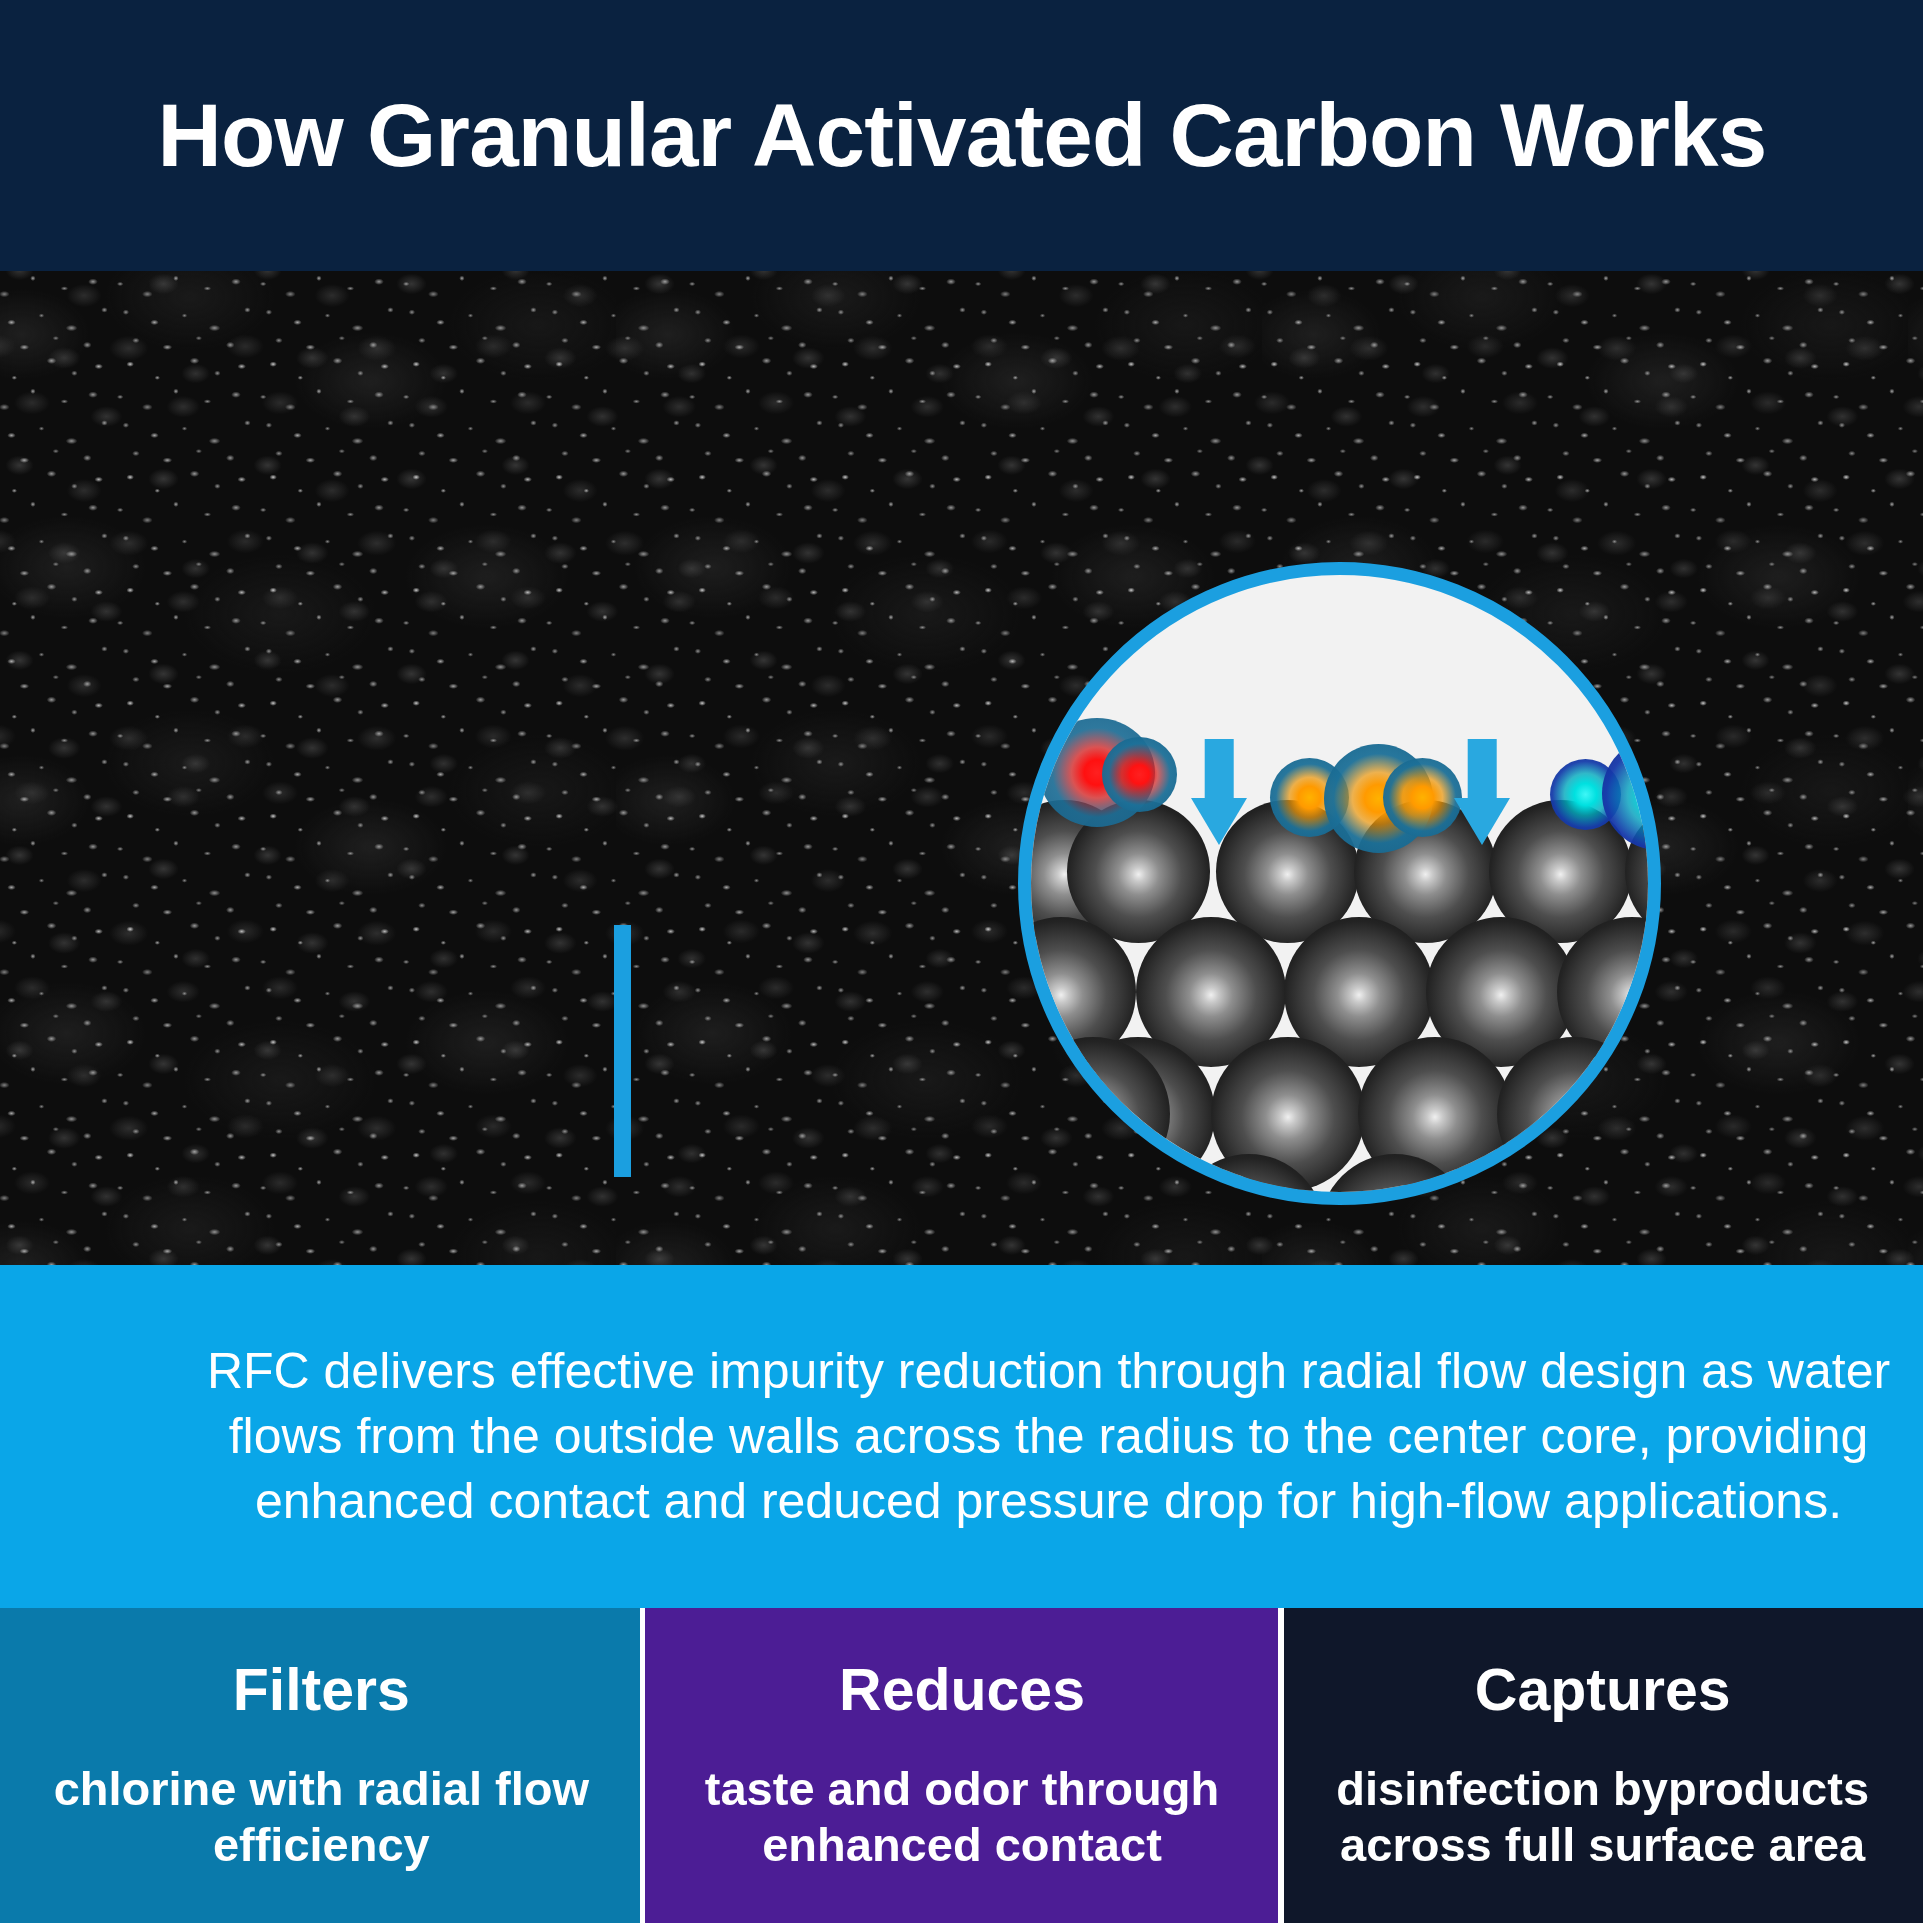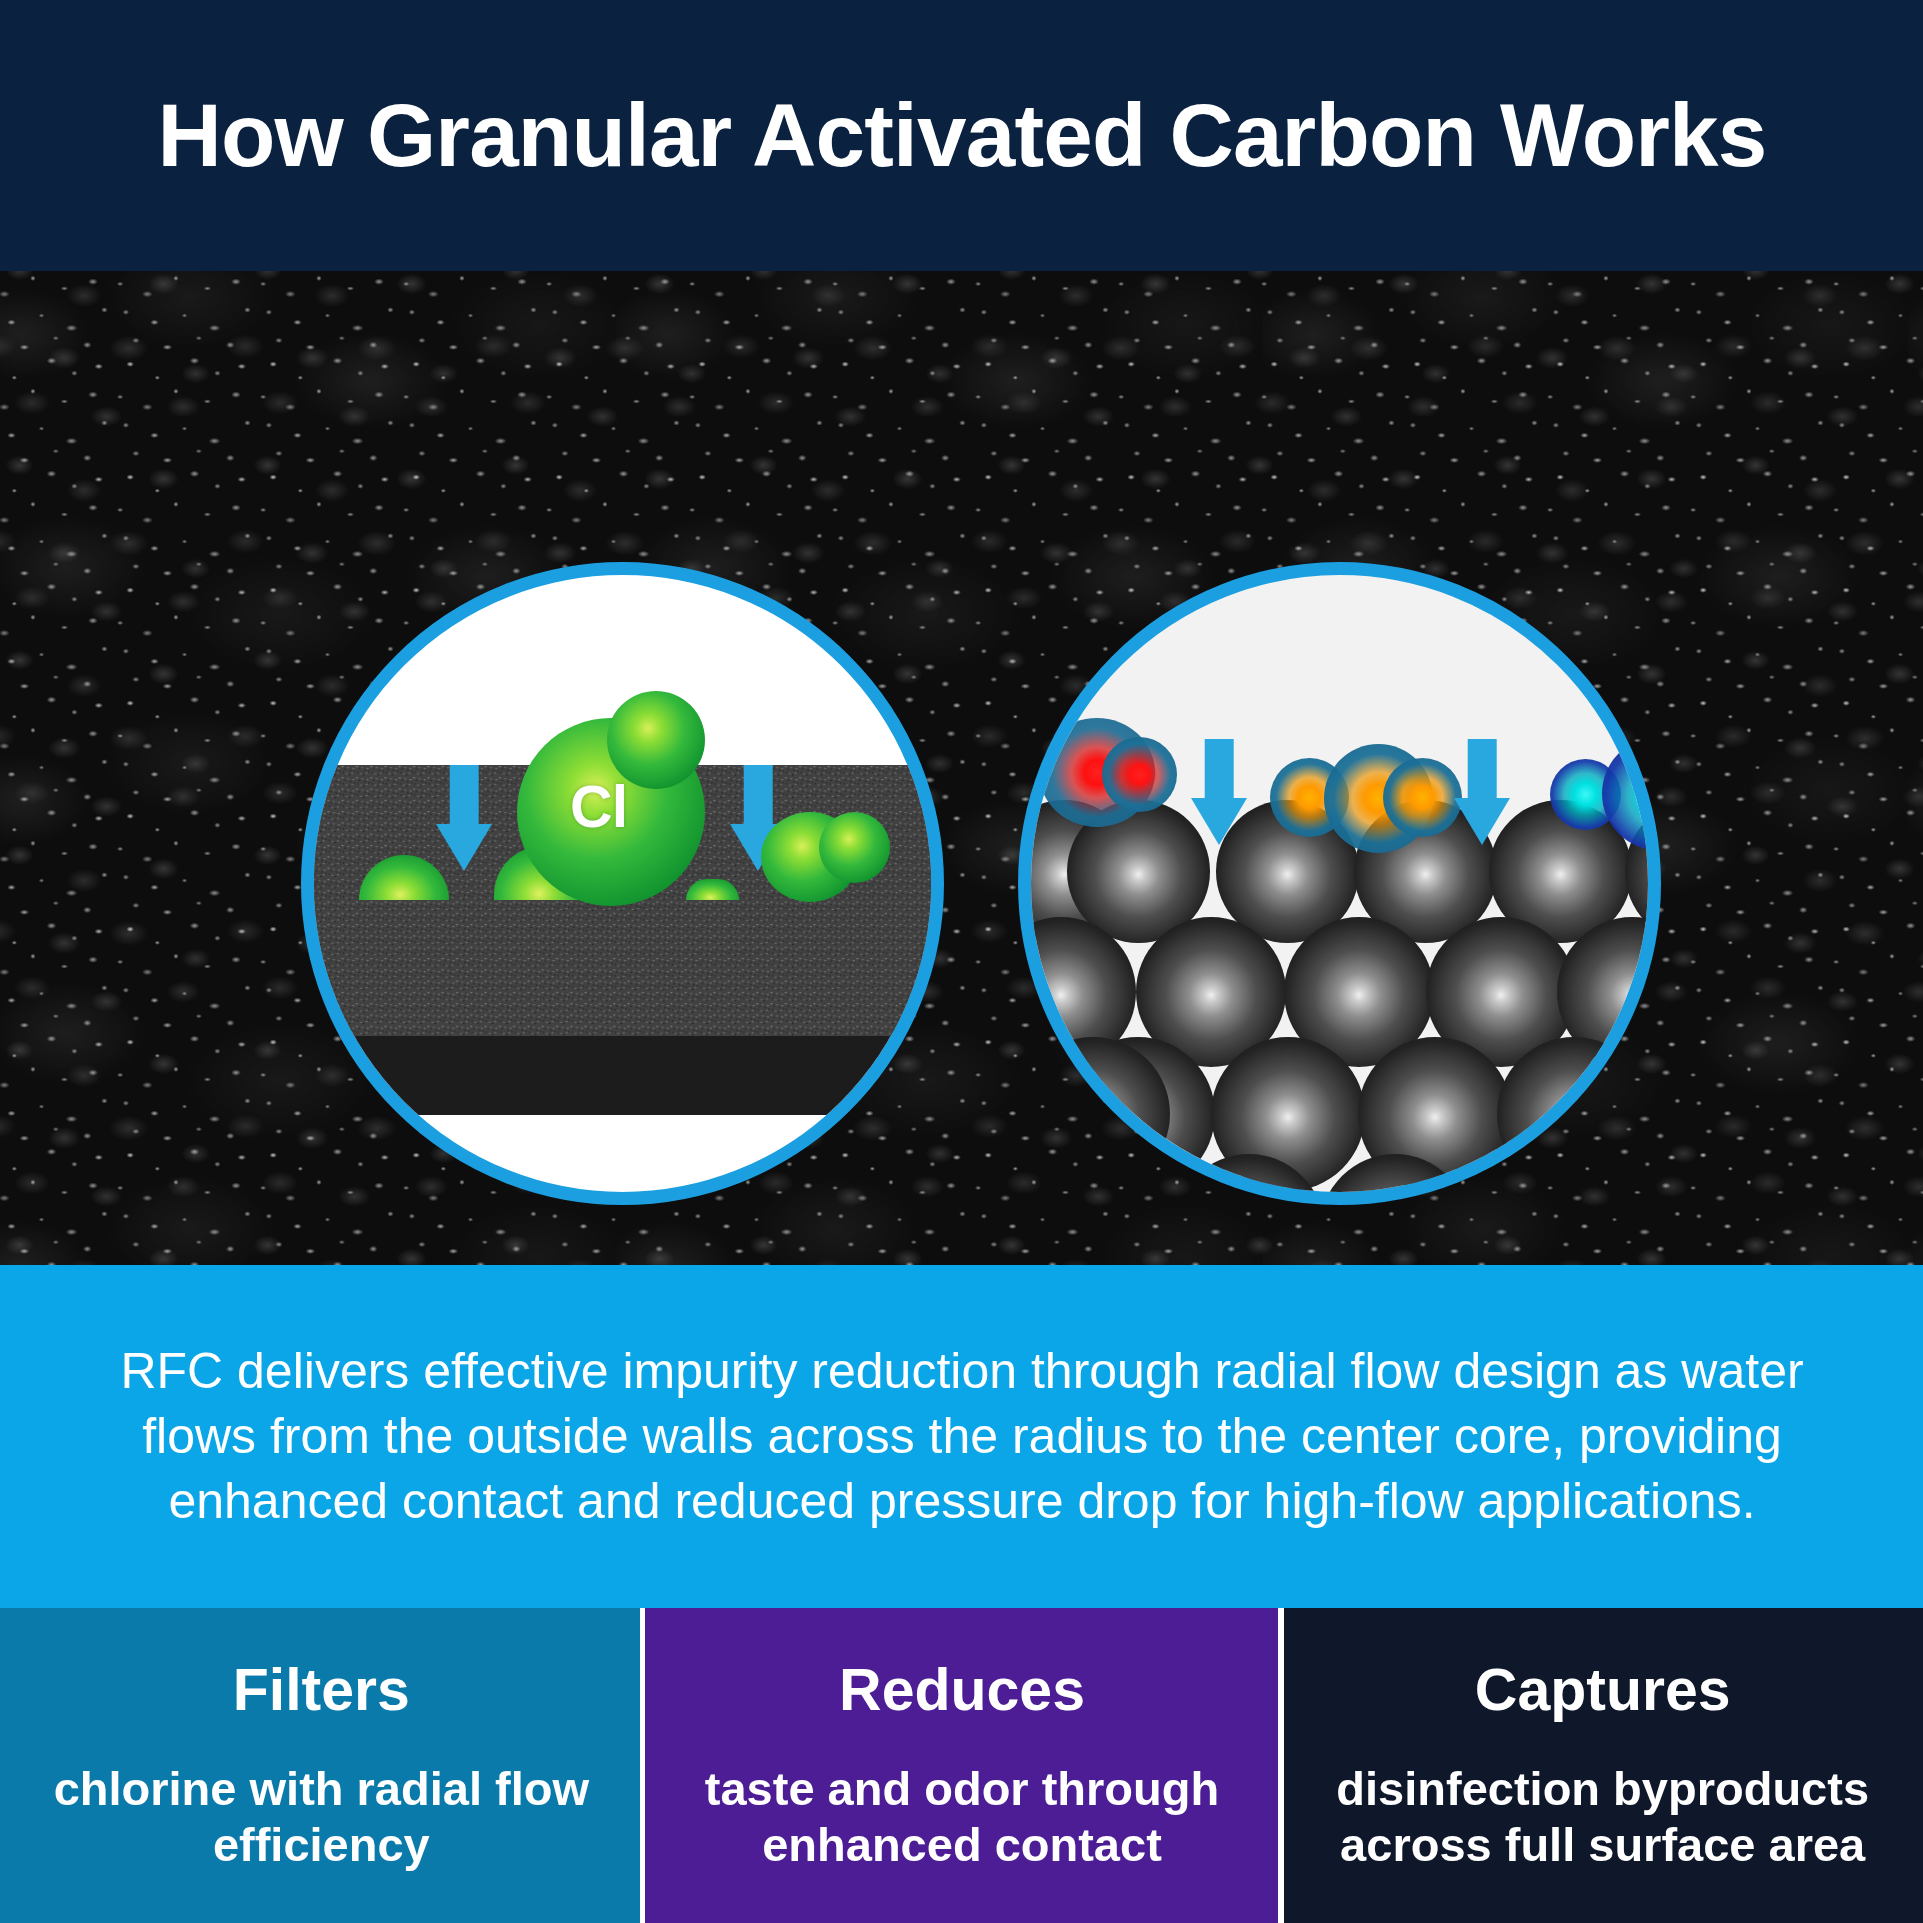--- a/index.html
+++ b/index.html
@@ -179,21 +179,21 @@
   }
   .contaminant {
     position: absolute; border-radius: 50%;
   }
 
   
   #description {
     position: absolute; left: 0; top: 1265px;
     width: 1924px; height: 343px;
     background: #0aa6e8;
-    display: flex; align-items: center; justify-content: center;
+    display: flex; align-items: center; justify-content: flex-end;
   }
   #description-text {
     color: #ffffff;
     font-size: 50px;
     line-height: 1.30;
     text-align: center;
     width: 1751px;
     font-weight: normal;
   }
 
@@ -237,44 +237,20 @@
   <div id="header">
     <div id="header-title">How Granular Activated Carbon Works</div>
   </div>
 
   <div id="hero">
     <div id="hero-texture"></div>
 
     <div class="stem" style="left:614px; top:654px; height:252px;"></div>
     <div class="stem" style="left:1332px; top:654px; height:252px;"></div>
 
-    <div id="callout-left" class="callout">
-
-      <div class="carbon-slab" id="slab-top"></div>
-      <div class="carbon-slab" id="slab-bottom"></div>
-
-      <div class="arrow-down" style="left:150px; top:190px;">
-        <div class="shaft" style="width:28.6px; height:59px;"></div>
-        <div class="head" style="top:59px; border-left-width:28.6px; border-right-width:28.6px; border-top-width:47px;"></div>
-      </div>
-      <div class="arrow-down" style="left:444px; top:190px;">
-        <div class="shaft" style="width:28.6px; height:59px;"></div>
-        <div class="head" style="top:59px; border-left-width:28.6px; border-right-width:28.6px; border-top-width:47px;"></div>
-      </div>
-
-      <div class="cl-dome" style="left:45px;  top:280px; width:90px; height:45px;"></div>
-      <div class="cl-dome" style="left:180px; top:271px; width:98px; height:54px;"></div>
-      <div class="sphere cl-sphere" style="left:203px; top:143px; width:188px; height:188px;"></div>
-      <div class="sphere cl-sphere" style="left:293px; top:116px; width:98px; height:98px;"></div>
-      <div class="cl-dome" style="left:372px; top:304px; width:53px;  height:21px;"></div>
-      <div class="sphere cl-sphere" style="left:447px; top:237px; width:98px; height:90px;"></div>
-      <div class="sphere cl-sphere" style="left:505px; top:237px; width:71px;  height:71px;"></div>
-
-      <div id="cl-label" style="left:256px; top:203px;">Cl</div>
-    </div>
 
     <div id="callout-right" class="callout">
 
       <div class="granule" style="left:-38px; top:225px; width:143px; height:143px;"></div>
       <div class="granule" style="left:36px;  top:225px; width:143px; height:143px;"></div>
       <div class="granule" style="left:185px; top:225px; width:143px; height:143px;"></div>
       <div class="granule" style="left:323px; top:225px; width:143px; height:143px;"></div>
       <div class="granule" style="left:458px; top:225px; width:143px; height:143px;"></div>
       <div class="granule" style="left:594px; top:225px; width:143px; height:143px;"></div>
 

